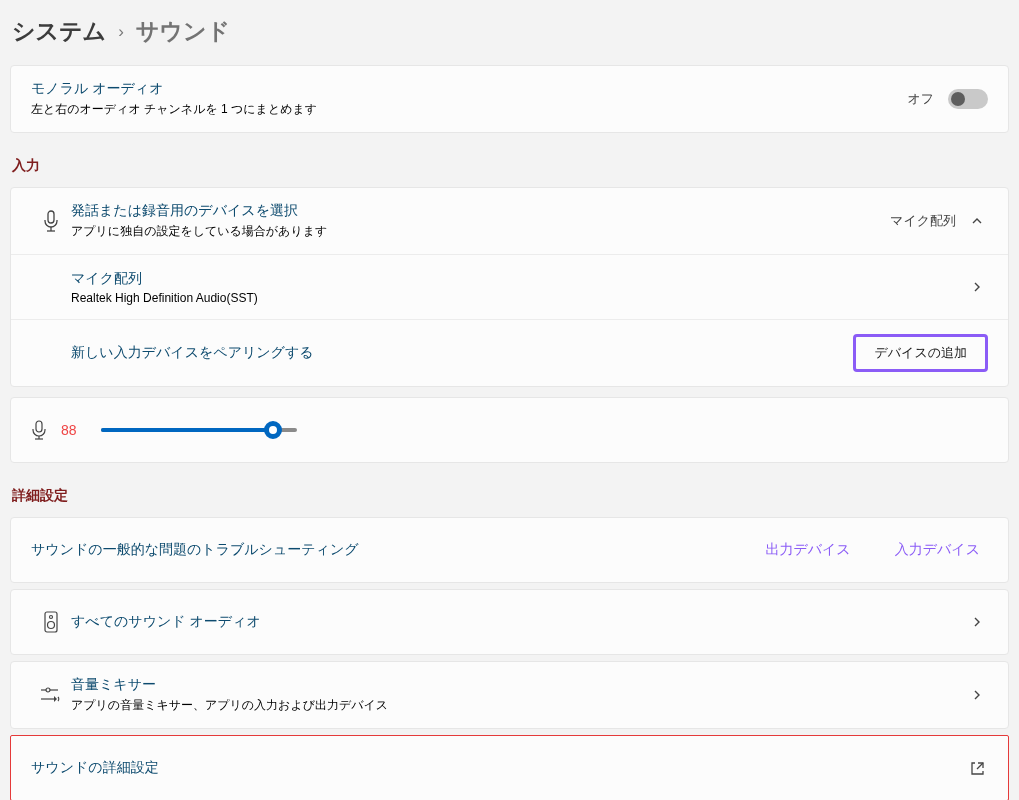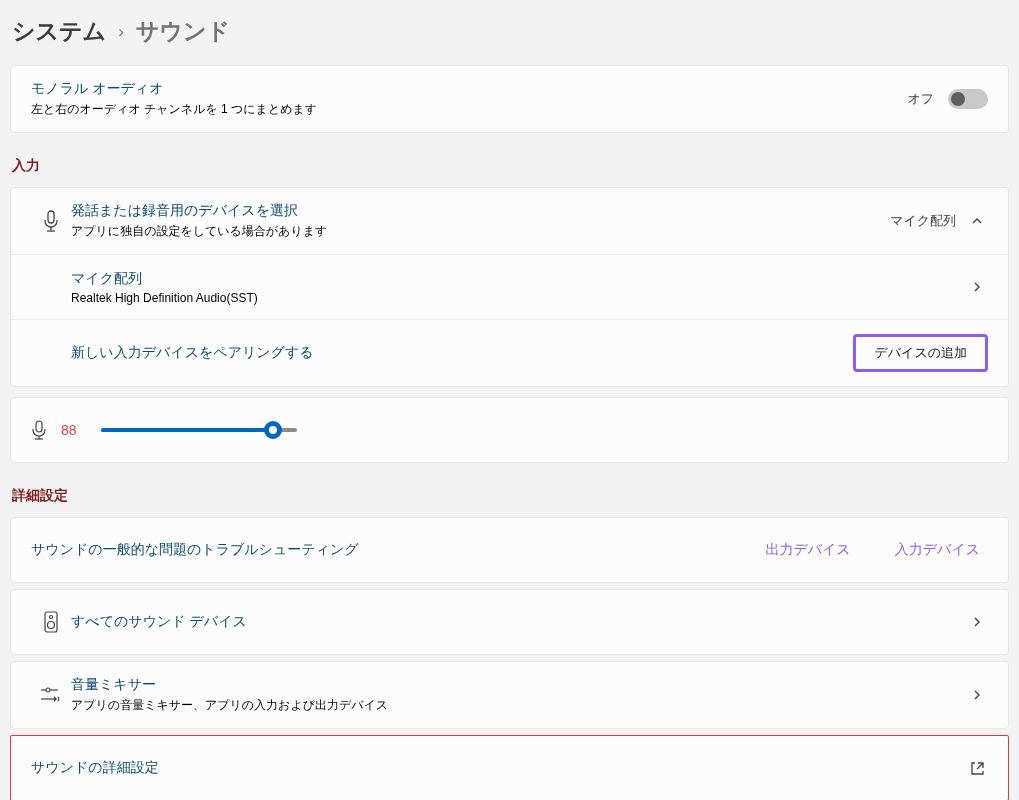--- a/index.html
+++ b/index.html
@@ -304,21 +304,21 @@
   <div class="card adv-gap">
     <div class="row">
       <div class="icon-col">
         <svg width="16" height="22" viewBox="0 0 16 22" fill="none" stroke="#444" stroke-width="1.2">
           <rect x="2" y="1" width="12" height="20" rx="2"></rect>
           <circle cx="8" cy="6" r="1.5"></circle>
           <circle cx="8" cy="14" r="3.5"></circle>
         </svg>
       </div>
       <div class="text-col">
-        <div class="title">すべてのサウンド デバイス</div>
+        <div class="title">すべてのサウンド オーディオ</div>
       </div>
       <div class="right">
         <span class="chev-small">
           <svg width="14" height="14" viewBox="0 0 14 14" fill="none" stroke="#444" stroke-width="1.4">
               <path d="M5 3l4 4-4 4"></path>
             </svg>
         </span>
       </div>
     </div>
   </div>

